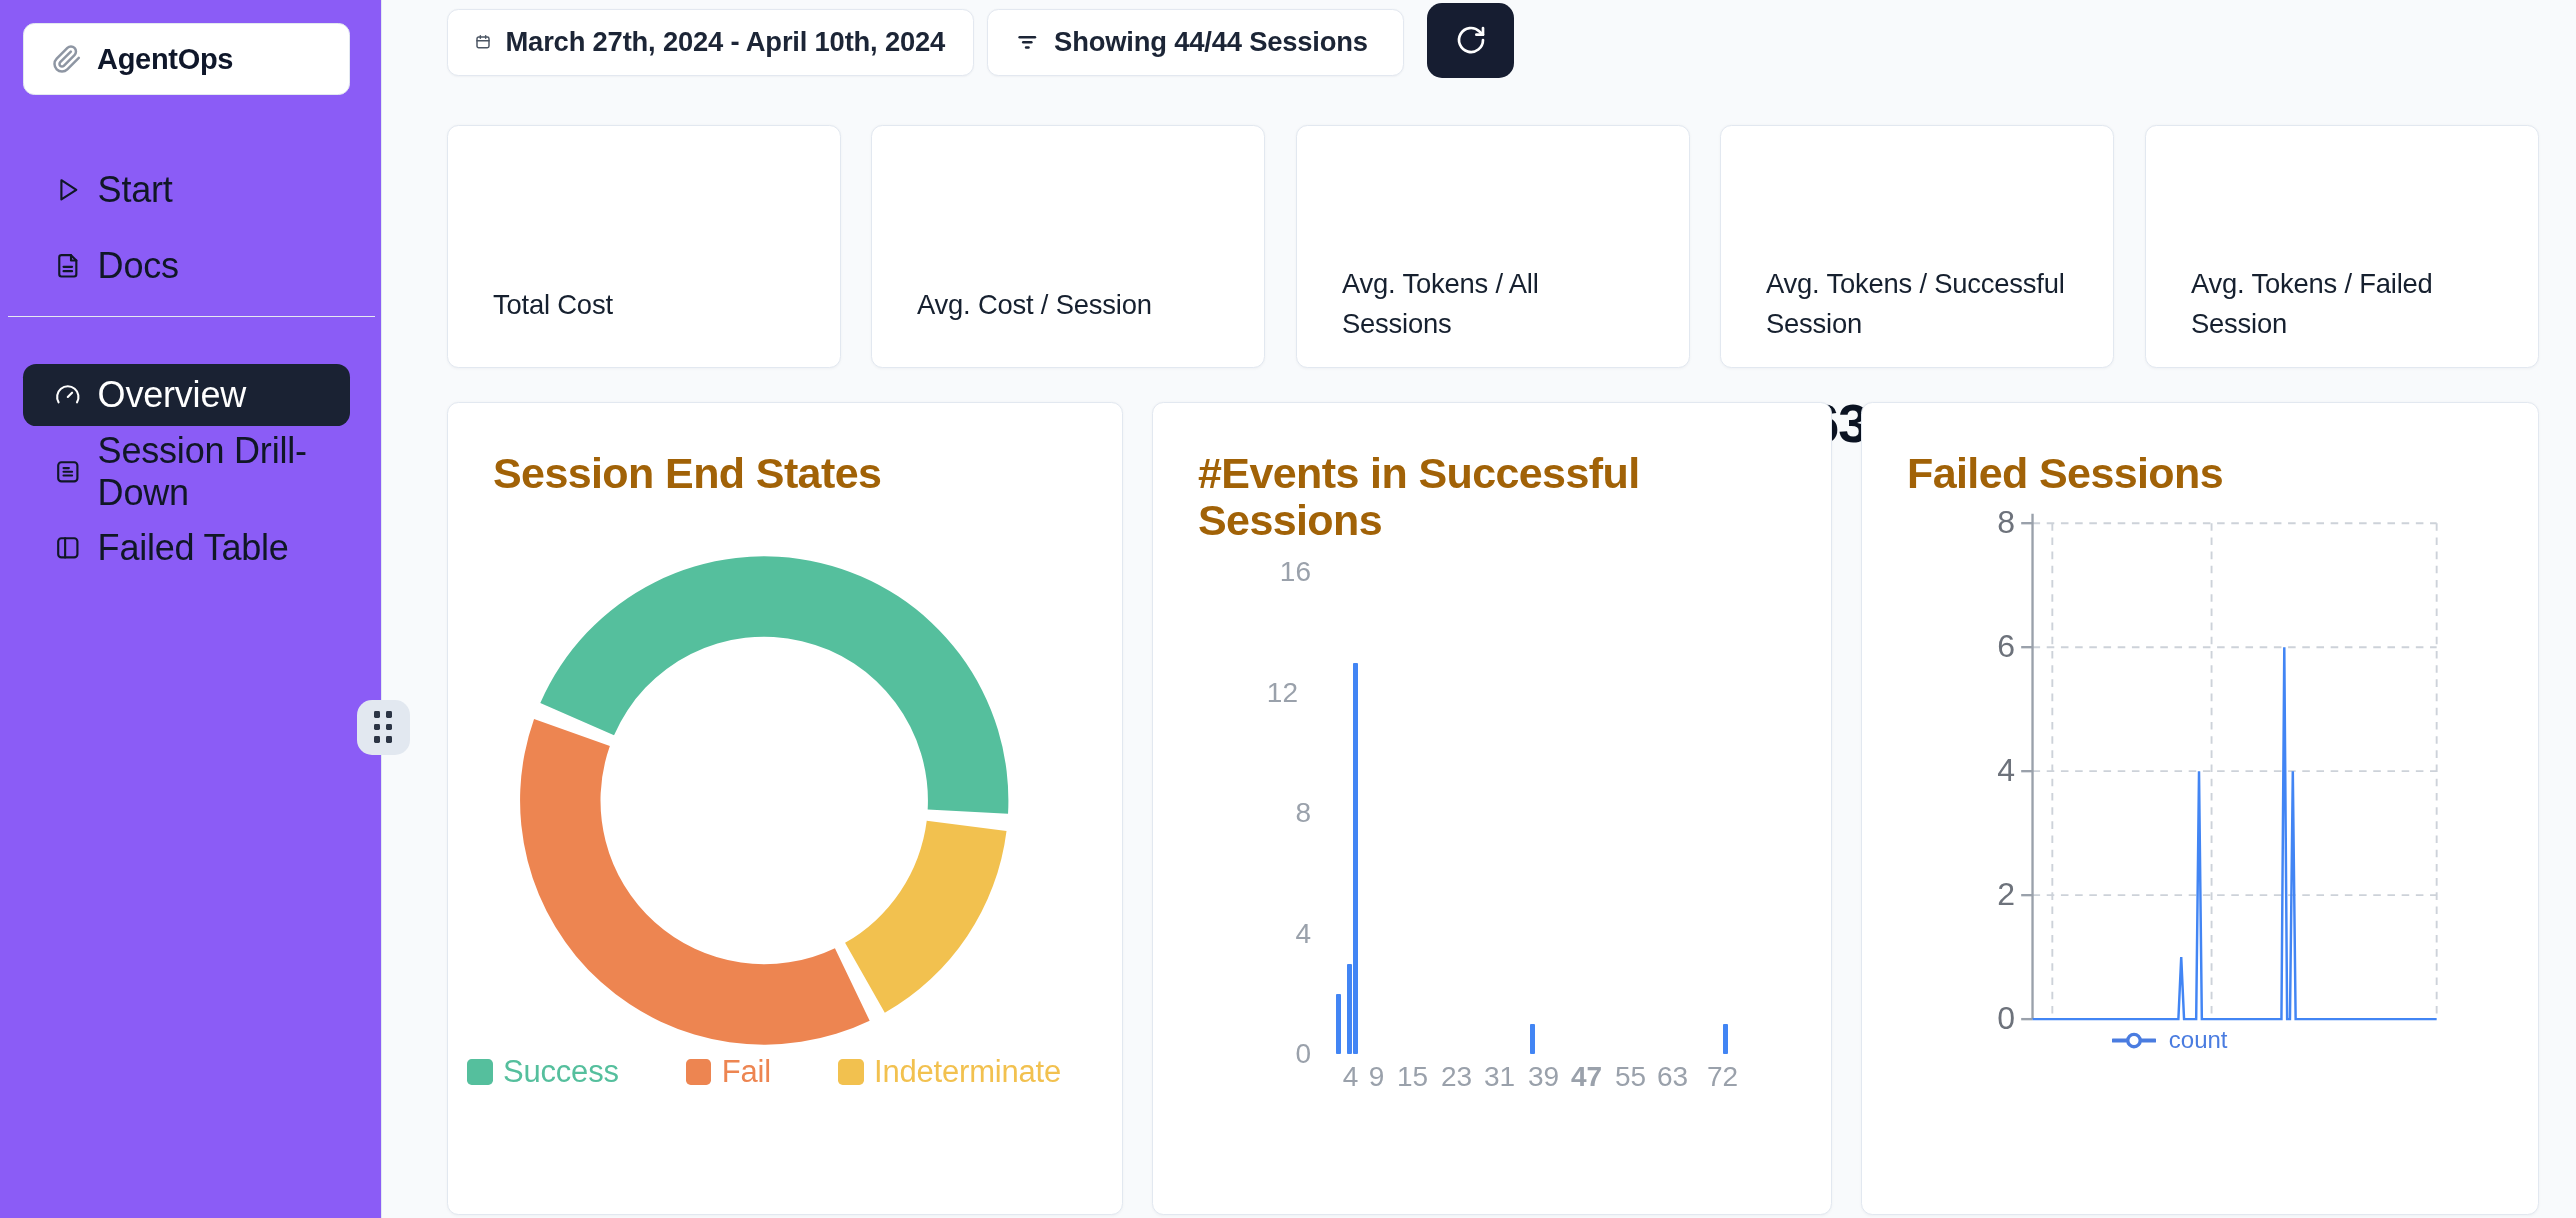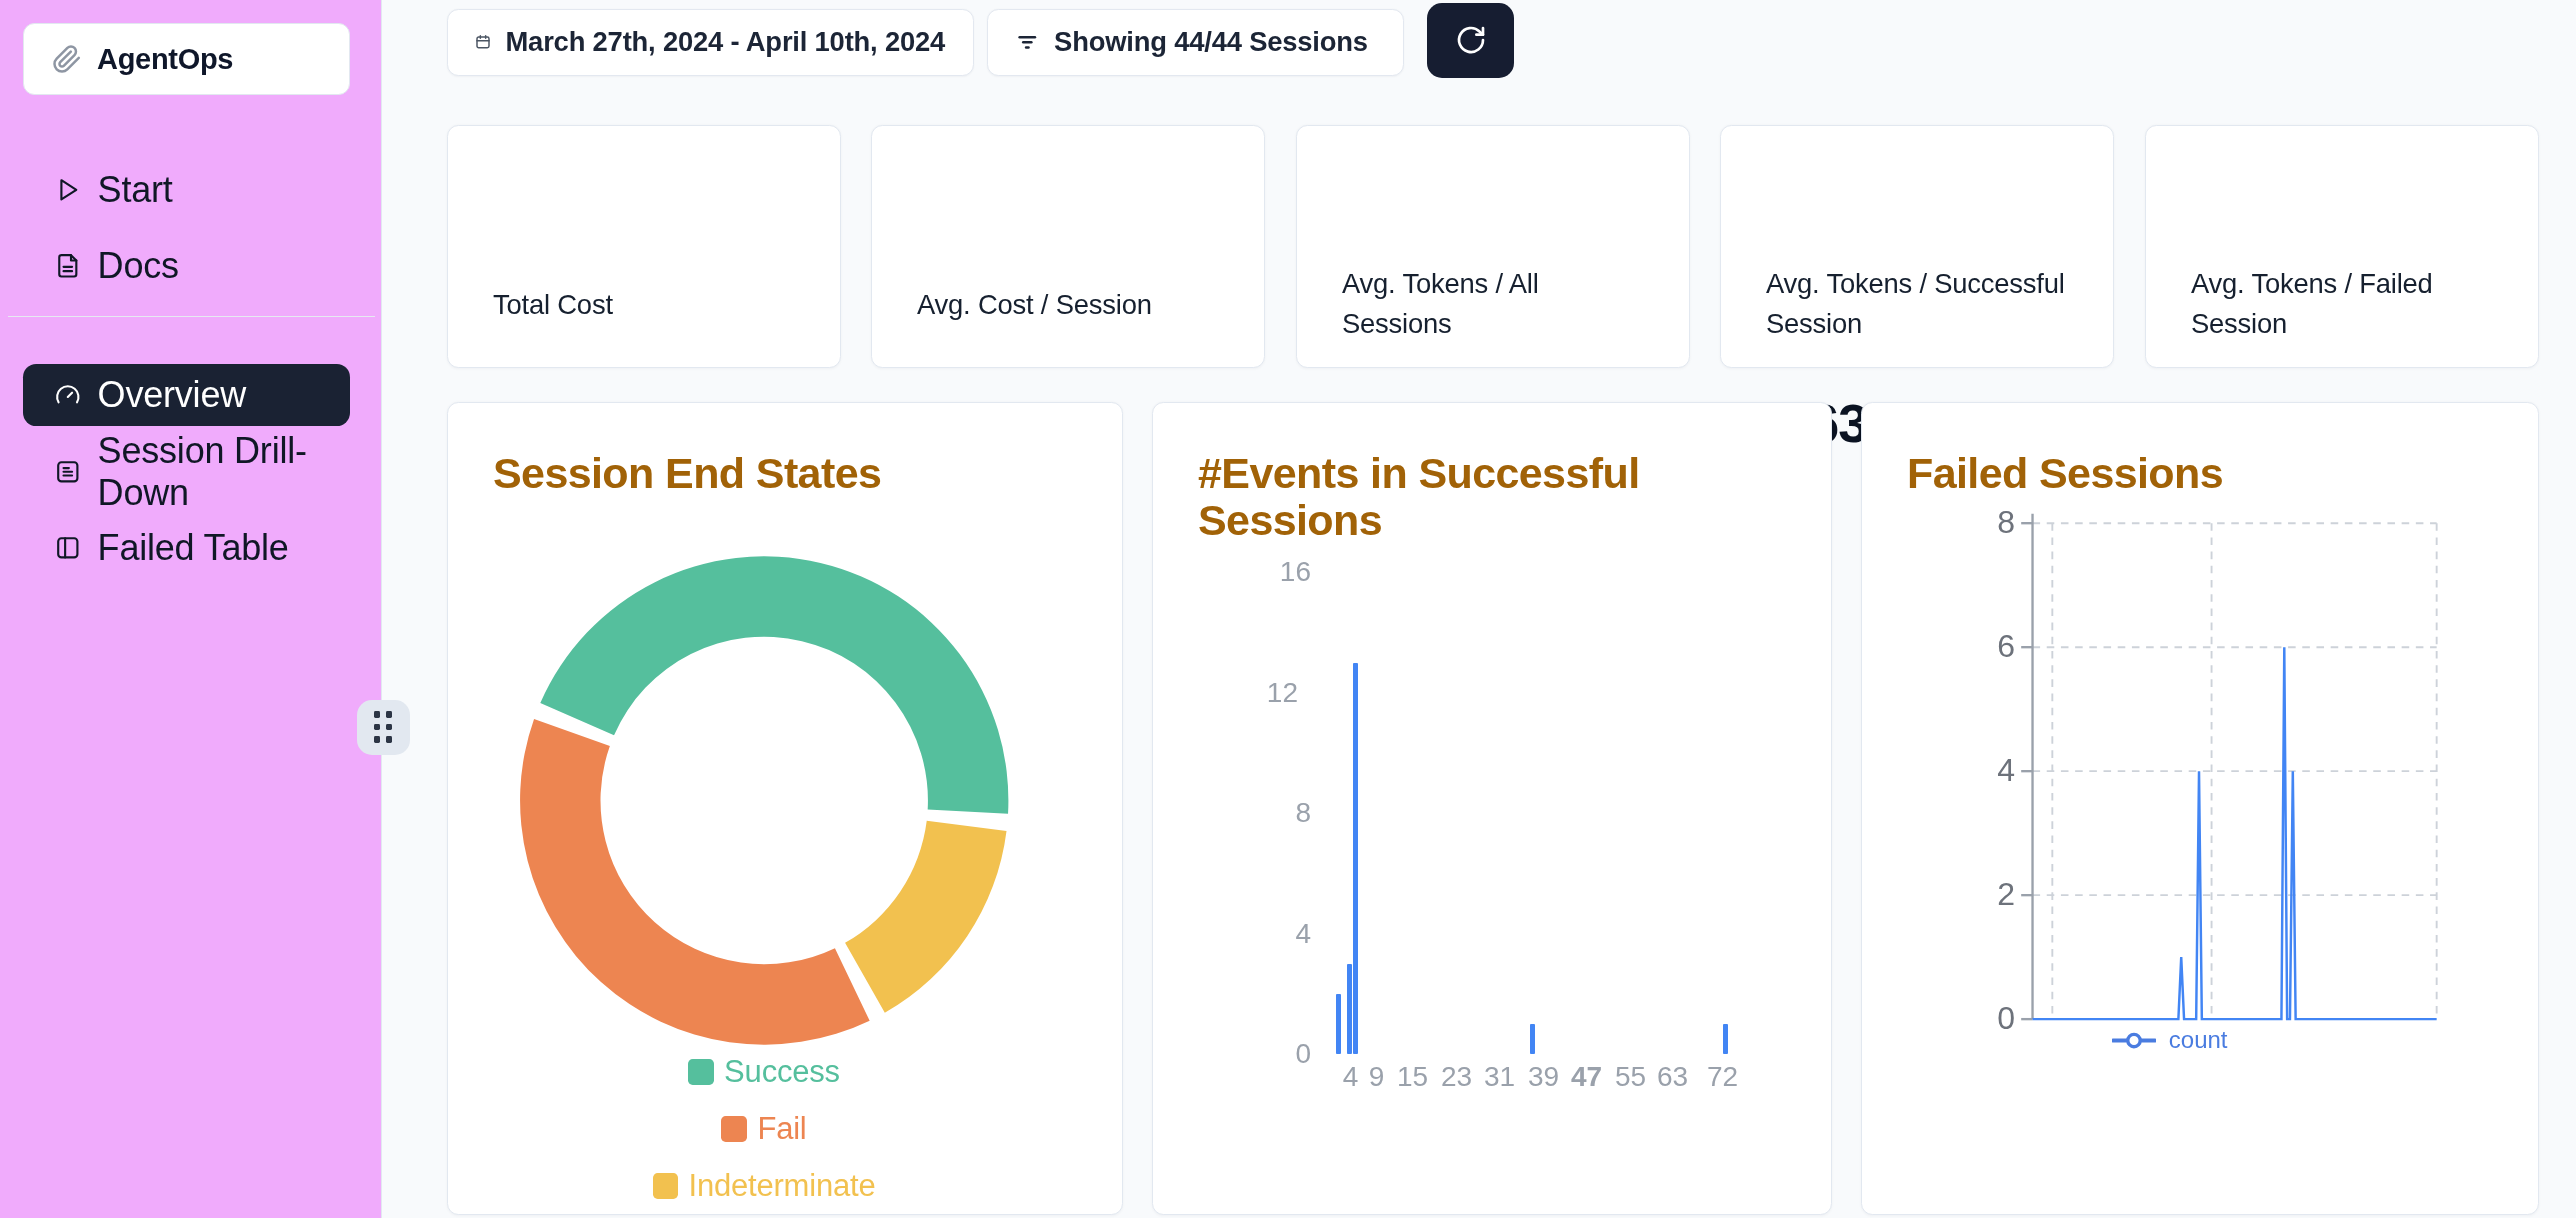--- a/index.html
+++ b/index.html
@@ -3,21 +3,21 @@
 <meta charset="utf-8">
 <style>
   html,body{margin:0;padding:0;background:#eef1f5;}
   .root{
     position:relative;width:2576px;height:1219px;overflow:hidden;
     background:#f8fafc;
     font-family:"Liberation Sans","DejaVu Sans",sans-serif;
     color:#101828;
   }
   
-  .sidebar{position:absolute;left:0;top:0;width:382px;height:1219px;background:#f0abfc;border-right:1.9px solid #e2e8f0;box-sizing:border-box;}
+  .sidebar{position:absolute;left:0;top:0;width:382px;height:1219px;background:#8b5cf6;border-right:1.9px solid #e2e8f0;box-sizing:border-box;}
   .logo-box{position:absolute;left:23px;top:23px;width:327px;height:72px;border:1.9px solid #e2e8f0;border-radius:11.4px;display:flex;align-items:center;gap:15px;padding-left:28px;box-sizing:border-box;cursor:pointer;background:#fff;}
   .logo-box .app-title{font-size:29px;font-weight:700;color:#0f172a;letter-spacing:-0.3px;}
   .nav-item{position:absolute;left:23px;width:327px;height:61px;display:flex;align-items:center;gap:17px;padding-left:32px;box-sizing:border-box;border-radius:13.2px;cursor:pointer;color:#101726;}
   .nav-item .nav-label{font-size:36px;font-weight:500;letter-spacing:-0.2px;}
   .nav-item.active{background:#1a2233;color:#ffffff;height:62px;}
   .nav-item svg{flex:0 0 auto;}
   .side-divider{position:absolute;left:7.6px;top:316px;width:367px;height:0;border-top:1.9px solid #e6eaf0;}
   .resize-handle{position:absolute;left:357px;top:700px;width:53px;height:55px;background:#e2e8f0;border-radius:15px;display:flex;align-items:center;justify-content:center;cursor:col-resize;}
   .dots{display:grid;grid-template-columns:repeat(2,7.6px);grid-template-rows:repeat(3,7.6px);gap:4.7px;}
   .dots span{width:6.6px;height:6.6px;background:#2c3545;border-radius:1.4px;}
@@ -29,21 +29,21 @@
   .refresh-btn{position:absolute;left:1427px;top:2.8px;width:87px;height:75px;background:#161d31;border:none;border-radius:15px;display:flex;align-items:center;justify-content:center;cursor:pointer;}
   
   .stat-card{position:absolute;top:125px;width:394px;height:243px;background:#fff;border:1.9px solid #e2e8f0;border-radius:11.4px;box-sizing:border-box;box-shadow:0 0.9px 2.8px rgba(16,24,40,.04);}
   .stat-label{position:absolute;left:45px;top:159px;width:312px;font-size:27.4px;font-weight:500;color:#16202f;line-height:40px;letter-spacing:-0.2px;}
   .stat-value{position:absolute;left:45px;top:266px;font-size:54px;font-weight:700;color:#0b1322;letter-spacing:-0.9px;}
   
   .chart-card{position:absolute;top:402px;height:813px;background:#fff;border:1.9px solid #e2e8f0;border-radius:11.4px;box-sizing:border-box;box-shadow:0 0.9px 2.8px rgba(16,24,40,.04);}
   .chart-title{position:absolute;left:45px;top:47px;font-size:43px;font-weight:700;color:#a16207;letter-spacing:-0.6px;line-height:47px;}
   .abs{position:absolute;}
   
-  .donut-legend{position:absolute;left:19px;top:651px;width:594px;display:flex;justify-content:space-between;align-items:center;gap:21px;flex-direction:column;}
+  .donut-legend{position:absolute;left:19px;top:651px;width:594px;display:flex;justify-content:space-between;align-items:center;gap:36px;}
   .legend-item{display:flex;align-items:center;gap:10.4px;cursor:pointer;}
   .legend-swatch{width:25.6px;height:25.6px;border-radius:4.7px;}
   .legend-text{font-size:31px;letter-spacing:-0.2px;}
   
   .axis-label-y{position:absolute;width:66px;text-align:right;font-size:28px;color:#9aa1ab;}
   .axis-label-x{position:absolute;width:61px;text-align:center;font-size:28px;color:#9aa1ab;}
   .bar{position:absolute;background:#4285f4;border-radius:0.9px;cursor:pointer;}
   
   .lc-ylabel{position:absolute;width:66px;text-align:right;font-size:32px;color:#6d727b;}
   .line-legend{position:absolute;left:106px;top:623px;width:404px;display:flex;justify-content:center;align-items:center;gap:12.3px;cursor:pointer;}

